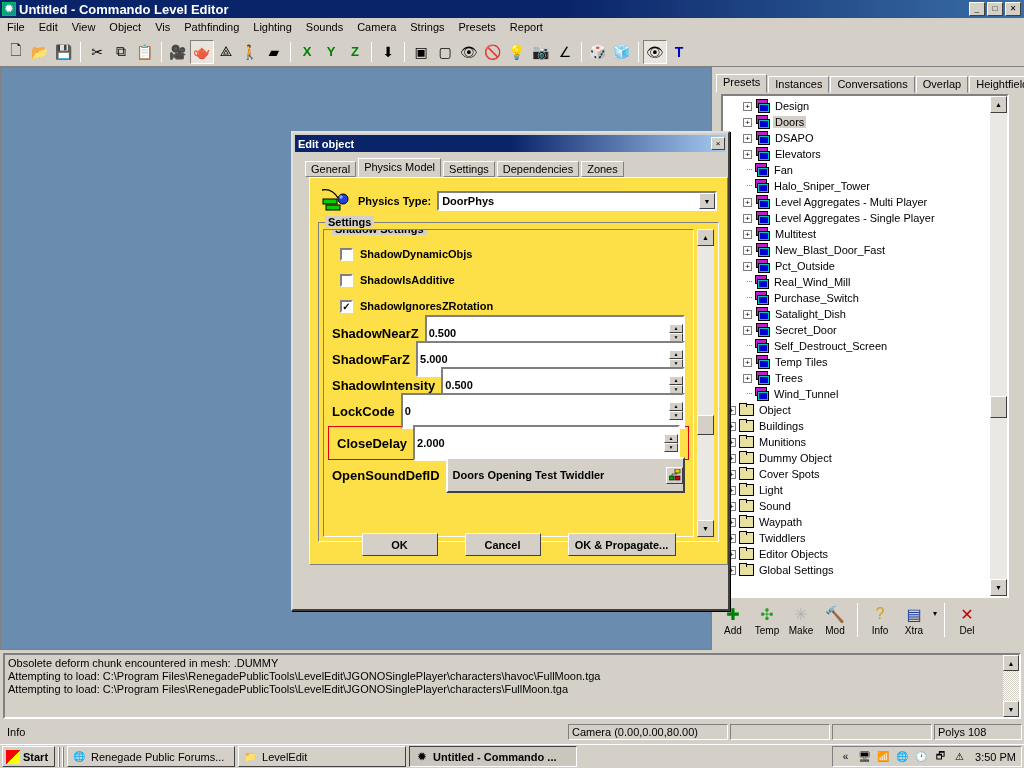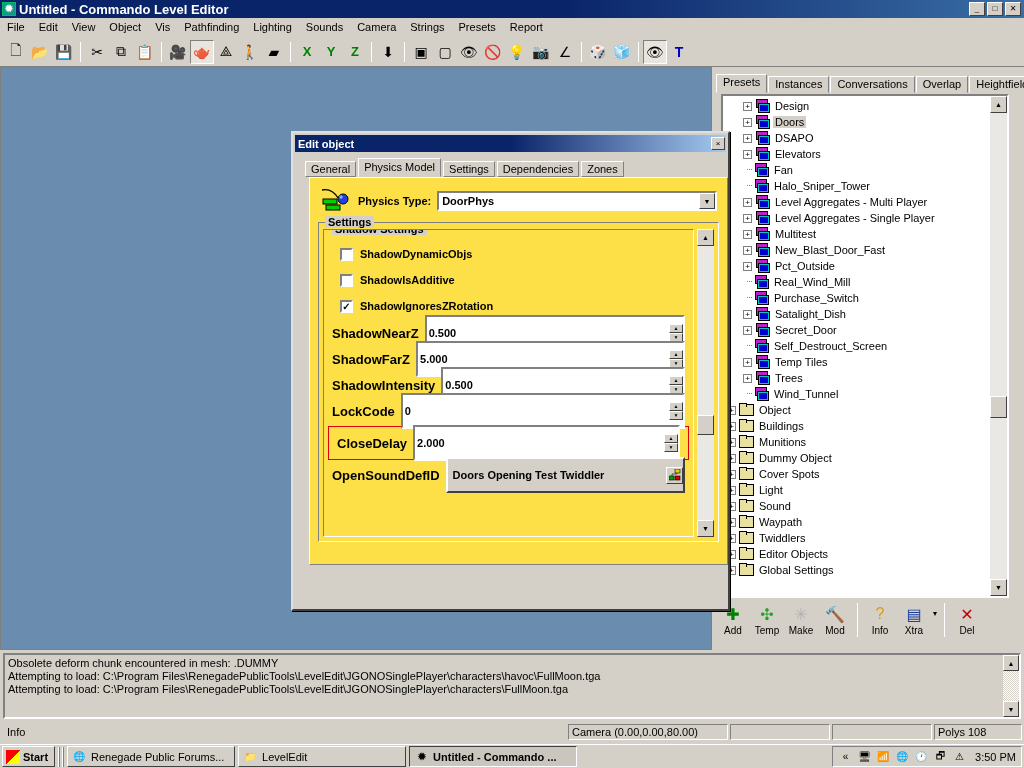--- a/index.html
+++ b/index.html
@@ -718,14 +718,19 @@
       </div>
 
       <div style="position:absolute;right:4px;top:6px;width:17px;bottom:4px;
                   background:repeating-conic-gradient(#d4d0c8 0% 25%, #ffffff 0% 50%) 50%/2px 2px;">
         <div class="sbtn" style="position:absolute;top:0;left:0;">▲</div>
         <div class="sthumb" style="top:186px;left:0;height:20px;"></div>
         <div class="sbtn" style="position:absolute;bottom:0;left:0;">▼</div>
       </div>
     </div>
 
+    <div class="btnrow">
+        <div class="dbtn">OK</div>
+        <div class="dbtn">Cancel</div>
+        <div class="dbtn wide">OK &amp; Propagate...</div>
+      </div>
   </div>
 </div>
 
 </body></html>

